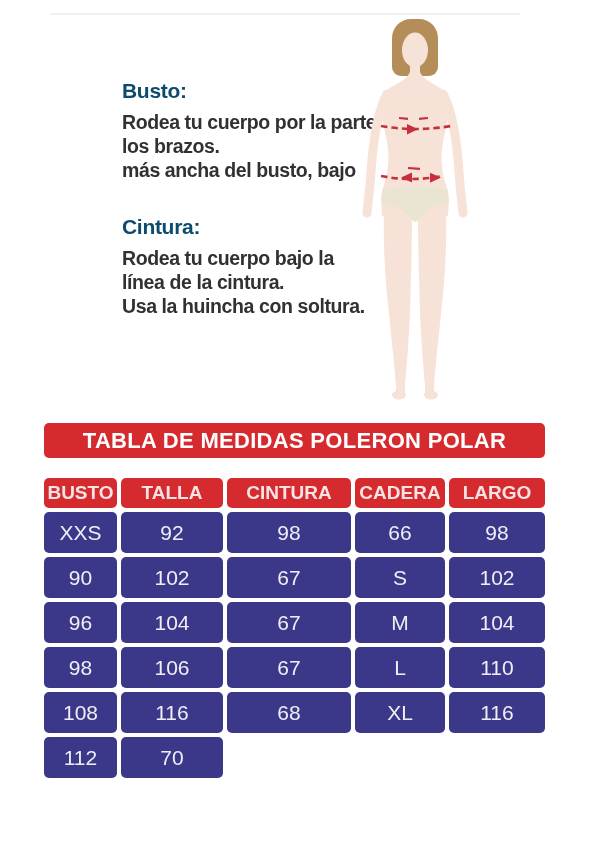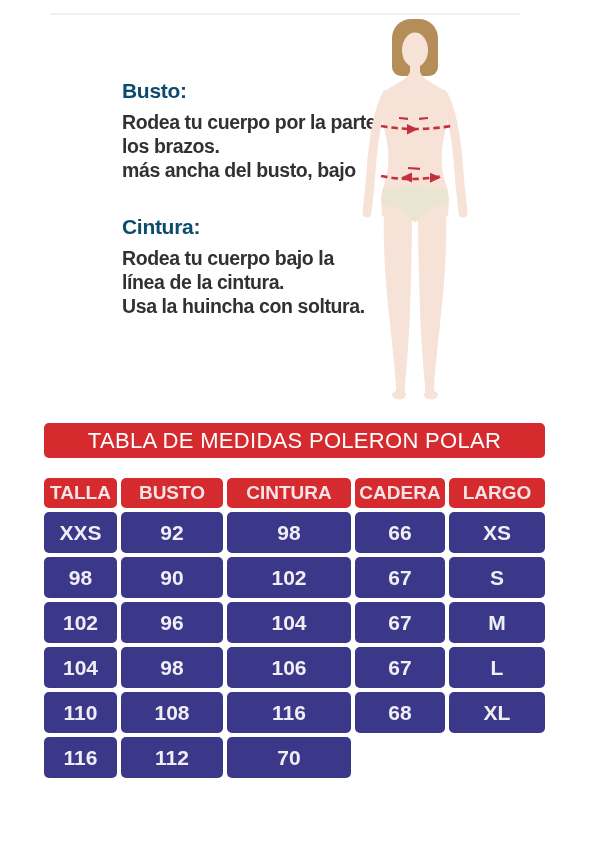--- a/index.html
+++ b/index.html
@@ -33,39 +33,39 @@
   
   .figure-svg { position: absolute; left: 345px; top: 14px; width: 150px; height: 392px; }
 
   
   .banner {
     position: absolute; left: 44px; top: 423px; width: 501px; height: 35px;
     background: #d52a2e; border-radius: 5px;
     display: flex; align-items: center; justify-content: center;
   }
   .banner-text {
-    color: #ffffff; font-size: 22px; font-weight: normal; letter-spacing: 0.3px;
+    color: #ffffff; font-size: 22px; font-weight: bold; letter-spacing: 0.3px;
   }
 
   
   .size-table {
     position: absolute; left: 44px; top: 478px; width: 501px;
     display: grid;
     grid-template-columns: 73px 102px 124px 90px 96px;
     gap: 4px;
   }
   .hcell {
     height: 30px; background: #d52a2e; border-radius: 5px;
     display: flex; align-items: center; justify-content: center;
     color: #f8e3e4; font-size: 19px; font-weight: bold;
   }
   .cell {
     height: 41px; background: #3b3889; border-radius: 5px;
     display: flex; align-items: center; justify-content: center;
-    color: #f0edf5; font-size: 21px; font-weight: bold;
+    color: #f0edf5; font-size: 21px; font-weight: normal;
   }
 </style>
 </head>
 <body>
 
 <div class="page">
 
   <div class="top-artifact"></div>
 
   <section>
@@ -118,32 +118,31 @@
     <polygon points="67,158.5 56,163.5 67,168.5" fill="#c5303c"></polygon>
     <polygon points="85,158.8 96,163.6 85,168.8" fill="#c5303c"></polygon>
     <path d="M63,154 L75,154.8" fill="none" stroke-width="2.2" stroke="#c5303c"></path>
   </svg>
 
   <div class="banner">
     <span class="banner-text">TABLA DE MEDIDAS POLERON POLAR</span>
   </div>
 
   <div class="size-table">
+    <div class="hcell">BUSTO</div>
     <div class="hcell">TALLA</div>
-    <div class="hcell">BUSTO</div>
     <div class="hcell">CINTURA</div>
     <div class="hcell">CADERA</div>
     <div class="hcell">LARGO</div>
 
     <div class="cell">XXS</div>
     <div class="cell">92</div>
     <div class="cell">98</div>
     <div class="cell">66</div>
 
-    <div class="cell">XS</div>
     <div class="cell">98</div>
     <div class="cell">90</div>
     <div class="cell">102</div>
     <div class="cell">67</div>
 
     <div class="cell">S</div>
     <div class="cell">102</div>
     <div class="cell">96</div>
     <div class="cell">104</div>
     <div class="cell">67</div>

